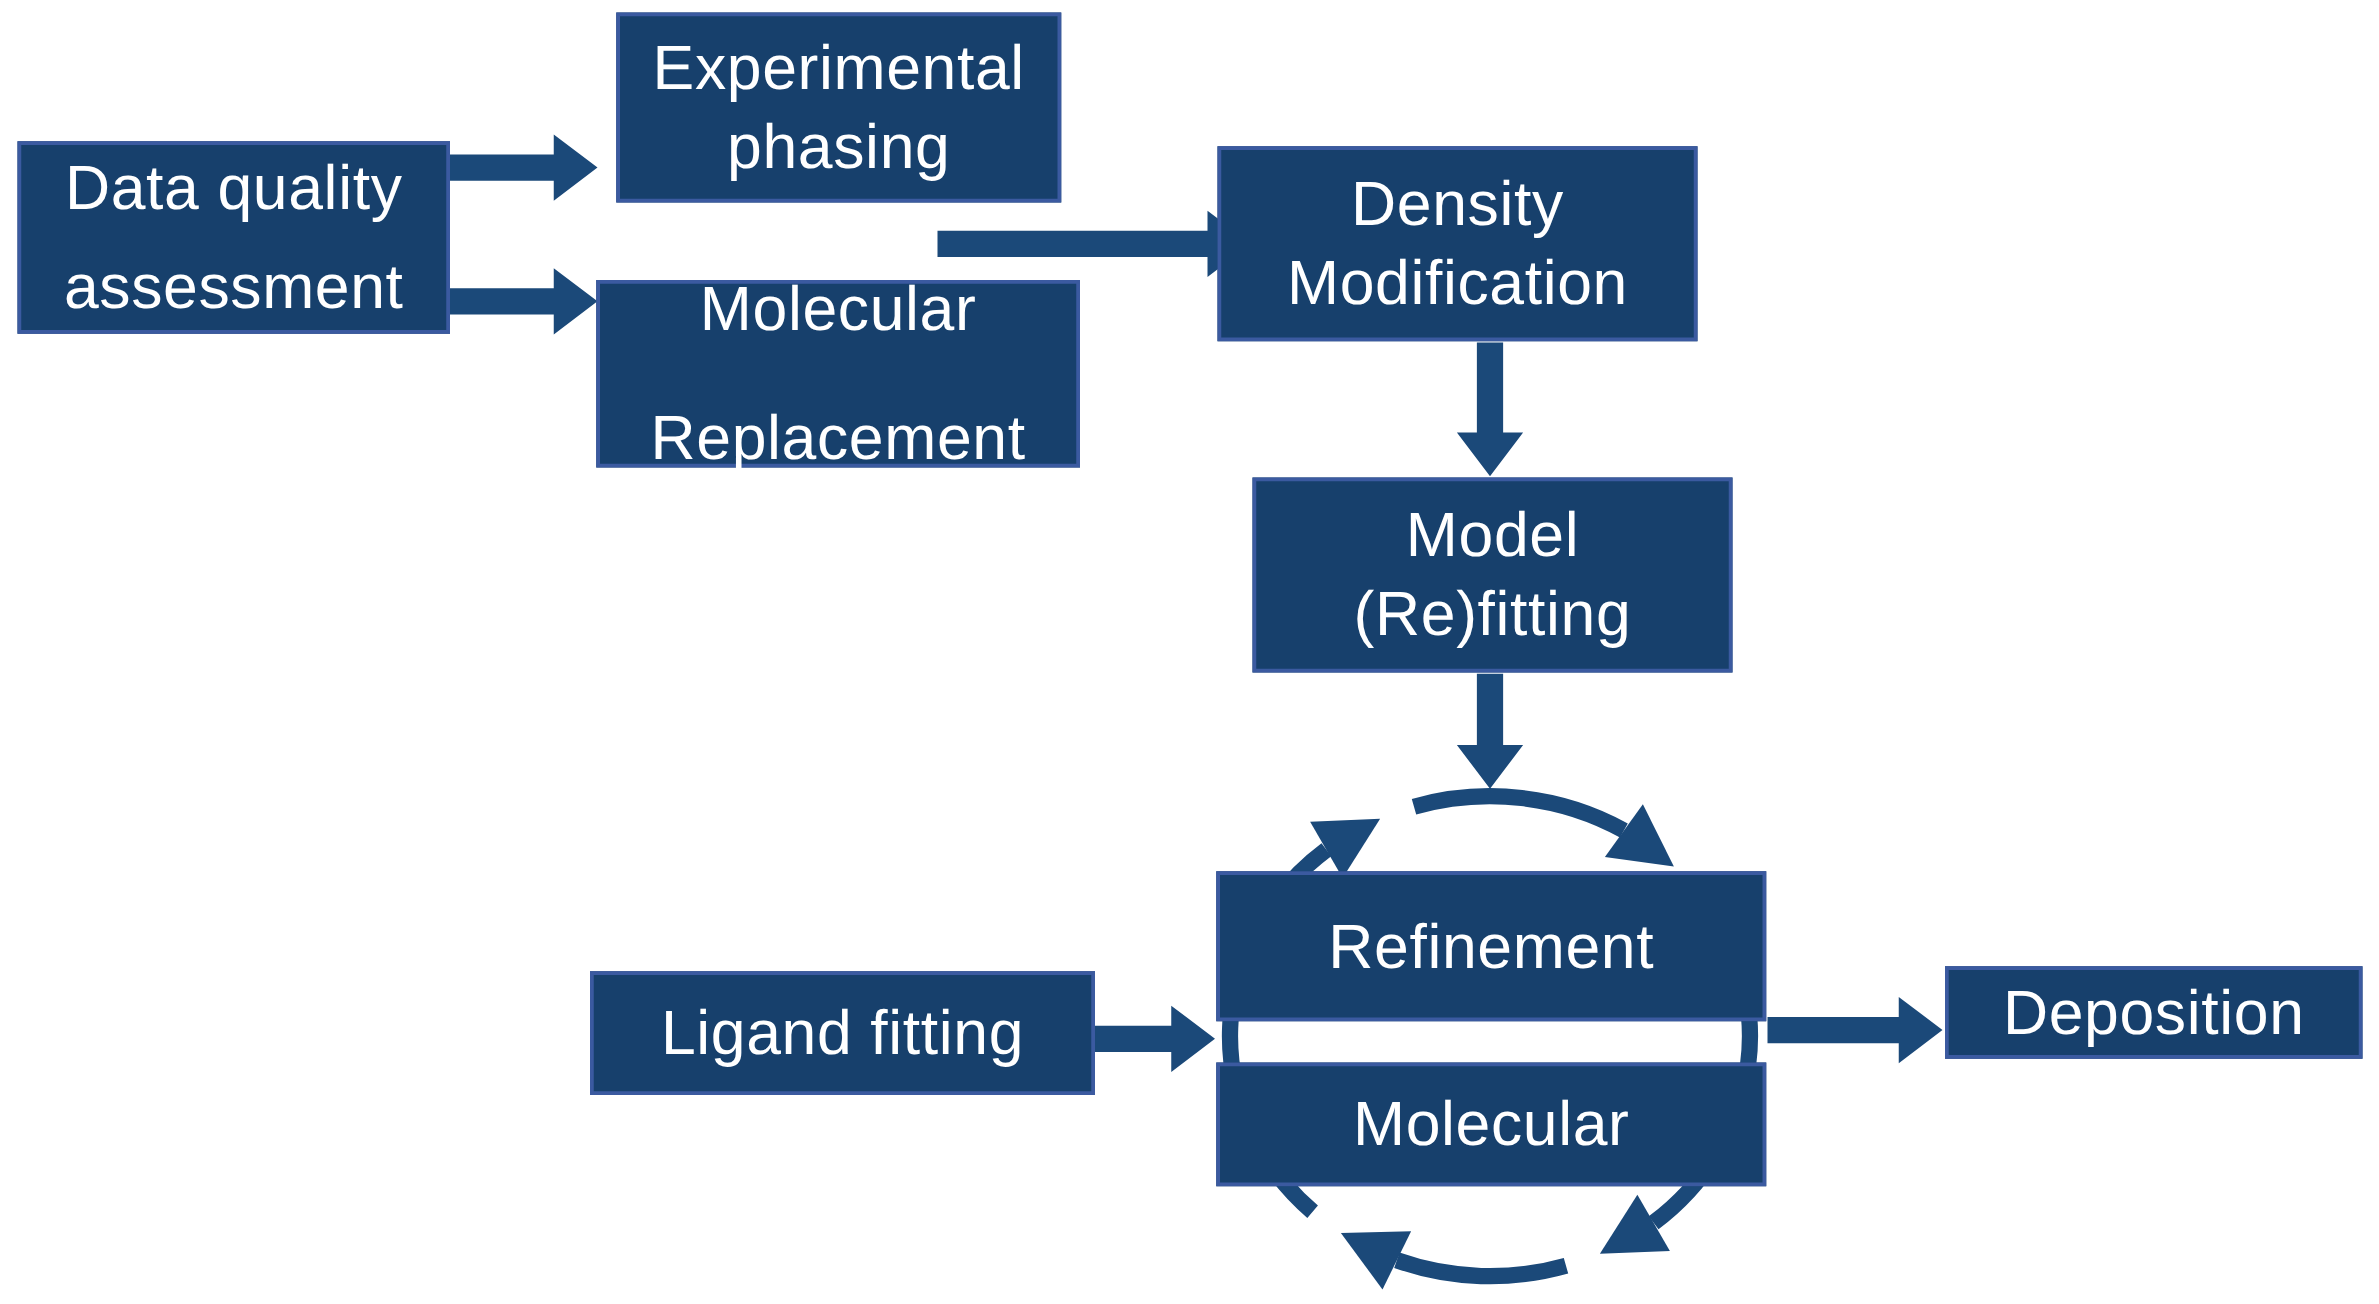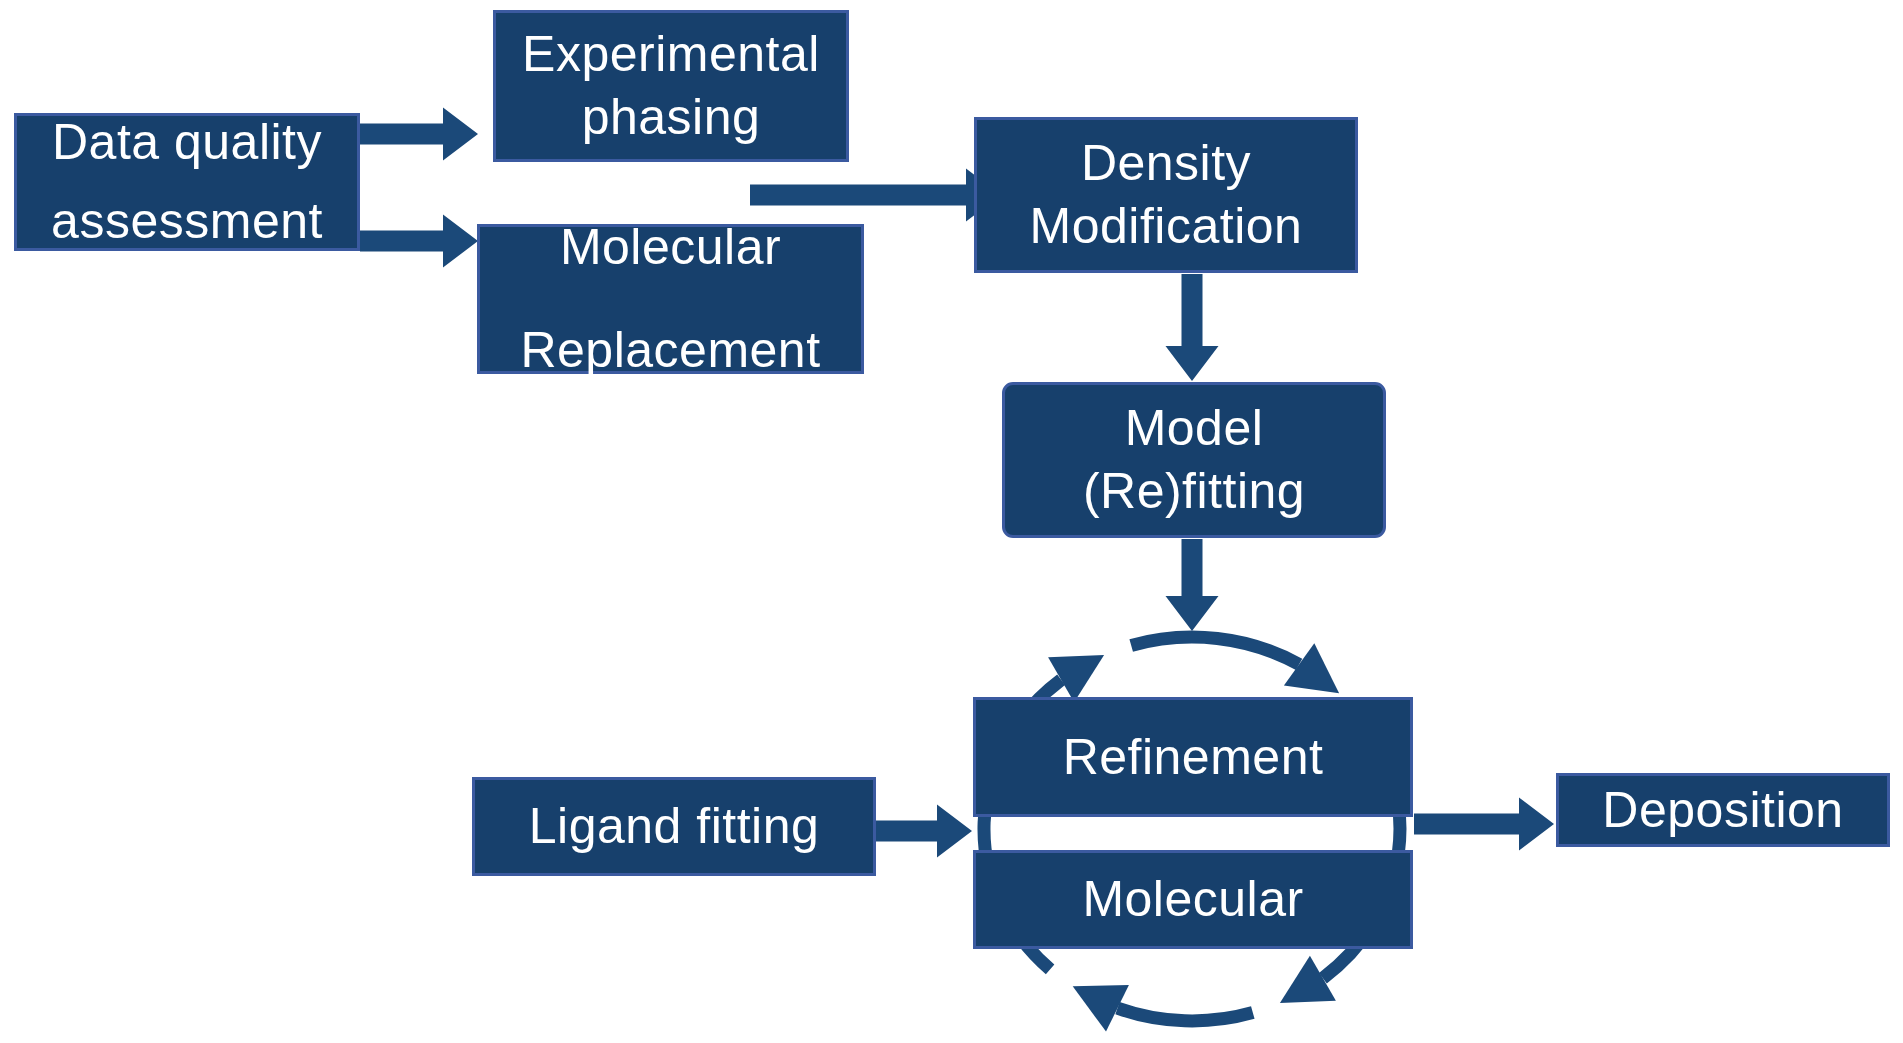--- a/index.html
+++ b/index.html
@@ -57,41 +57,41 @@
       <path d="M 1050.1 969.4 A 208 192 0 0 1 1061.1 679.8" fill="none" stroke="#1B4979" stroke-width="13"></path>
       <polygon points="1104.1,655.0 1074.1,702.3 1048.1,657.3" fill="#1B4979"></polygon>
       <path d="M 1131.2 645.4 A 208 192 0 0 1 1299.1 664.4" fill="none" stroke="#1B4979" stroke-width="13"></path>
       <polygon points="1339.1,693.2 1283.9,685.5 1314.3,643.3" fill="#1B4979"></polygon>
       <path d="M 1358.1 713.5 A 208 192 0 0 1 1322.9 978.2" fill="none" stroke="#1B4979" stroke-width="13"></path>
       <polygon points="1279.9,1003.0 1309.9,955.7 1335.9,1000.7" fill="#1B4979"></polygon>
       <path d="M 1252.8 1012.6 A 208 192 0 0 1 1117.5 1008.2" fill="none" stroke="#1B4979" stroke-width="13"></path>
       <polygon points="1072.7,986.3 1128.9,984.9 1106.0,1031.6" fill="#1B4979"></polygon>
     </svg>
 
-  <div class="node" style="left: 14px; top: 113px; width: 346px; height: 138px; gap: 16px;">
+  <div class="node" style="left: 14px; top: 113px; width: 346px; height: 154px; gap: 16px;">
     <div>Data quality</div>
     <div>assessment</div>
   </div>
 
   <div class="node" style="left: 477px; top: 10px; width: 356px; height: 152px; margin-left: 16px;">
     <div>Experimental</div>
     <div>phasing</div>
   </div>
 
   <div class="node" style="left: 477px; top: 224px; width: 387px; height: 150px; gap: 40px;">
     <div>Molecular</div>
     <div>Replacement</div>
   </div>
 
   <div class="node" style="left: 974px; top: 117px; width: 384px; height: 156px;">
     <div>Density</div>
     <div>Modification</div>
   </div>
 
-  <div class="node" style="left: 1002px; top: 382px; width: 384px; height: 156px; border-radius: 11px;">
+  <div class="node" style="left: 1002px; top: 382px; width: 384px; height: 156px;">
     <div>Model</div>
     <div>(Re)fitting</div>
   </div>
 
   <div class="node" style="left: 973px; top: 697px; width: 440px; height: 120px;">
     <div>Refinement</div>
   </div>
 
   <div class="node" style="left: 973px; top: 850px; width: 440px; height: 99px;">
     <div>Molecular</div>

